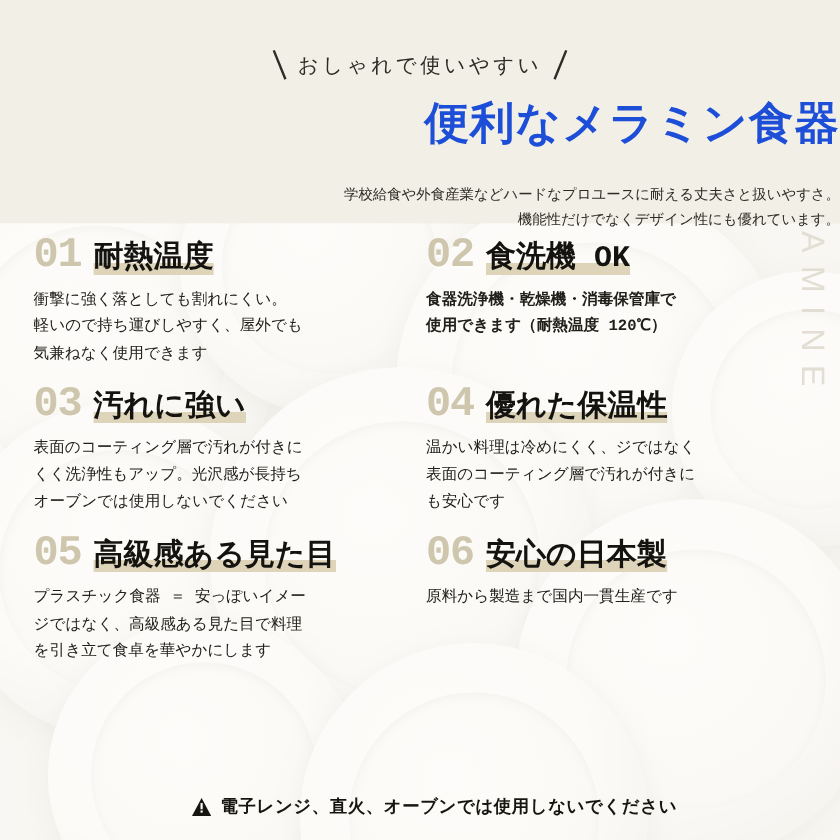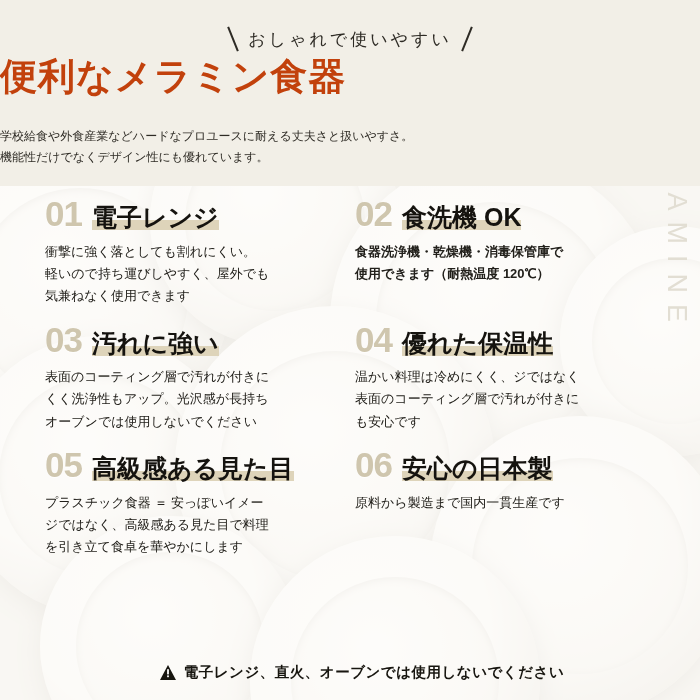--- a/index.html
+++ b/index.html
@@ -63,59 +63,61 @@
     font-weight: 400;
     user-select: none;
   }
 
   
   .header {
     position: relative;
     z-index: 3;
     height: 186px;
     background: #f2efe7;
-    text-align: left;
-    padding-top: 26px;
+    text-align: right;
+    padding-top: 41px;
   }
   .eyebrow-row {
     display: flex; align-items: center; justify-content: center;
     gap: 14px;
   }
   .eyebrow {
     font-size: 17px;
     letter-spacing: 3px;
     color: #2e2b25;
   }
   .slash-l, .slash-r {
     display: block;
     width: 2px; height: 26px;
     background: #2e2b25;
   }
   .slash-l { transform: rotate(-22deg); }
   .slash-r { transform: rotate(22deg); }
   .title {
+    margin-top: 11px;
     font-size: 37px;
     font-weight: 700;
     letter-spacing: 1px;
-    color: #c2410c;
+    color: #1d4ed8;
   }
   .subtitle {
     margin-top: 24px;
     font-size: 12px;
     line-height: 1.75;
     color: #2e2b25;
   }
 
   
   .features {
     position: absolute;
     left: 0; top: 196px;
     width: 700px;
     z-index: 4;
-    padding: 0 45px;
+    padding: 0 28px;
+    font-family: Liberation Mono, monospace;
   }
   .row {
     display: flex;
     gap: 10px;
     margin-bottom: 14px;
   }
   .cell { width: 50%; }
   .cell.left { padding-right: 6px; }
   .feat-head {
     display: flex;
@@ -207,21 +209,21 @@
       <div>機能性だけでなくデザイン性にも優れています。</div>
     </div>
   </div>
 
   <div class="features">
 
     <div class="row">
       <div class="cell left">
         <div class="feat-head">
           <span class="num">01</span>
-          <span class="feat-title"><span class="hl">電子レンジ</span></span>
+          <span class="feat-title"><span class="hl">耐熱温度</span></span>
         </div>
         <div class="feat-body">
           <div>衝撃に強く落としても割れにくい。</div>
           <div>軽いので持ち運びしやすく、屋外でも</div>
           <div>気兼ねなく使用できます</div>
         </div>
       </div>
       <div class="cell">
         <div class="feat-head">
           <span class="num">02</span>

